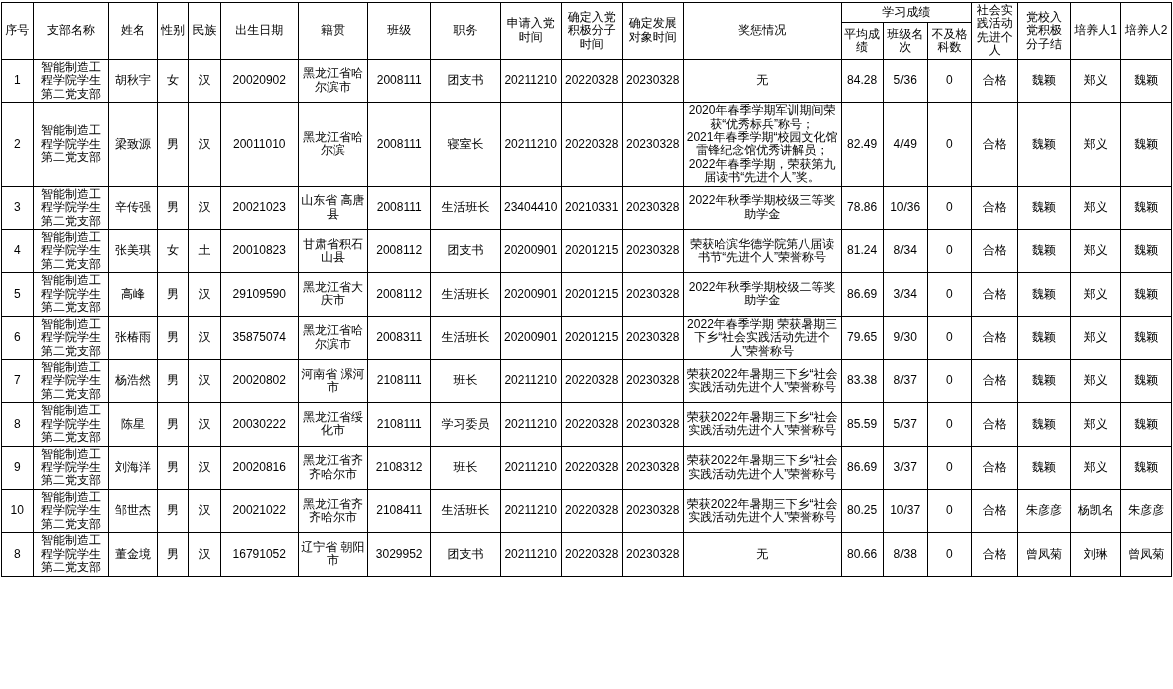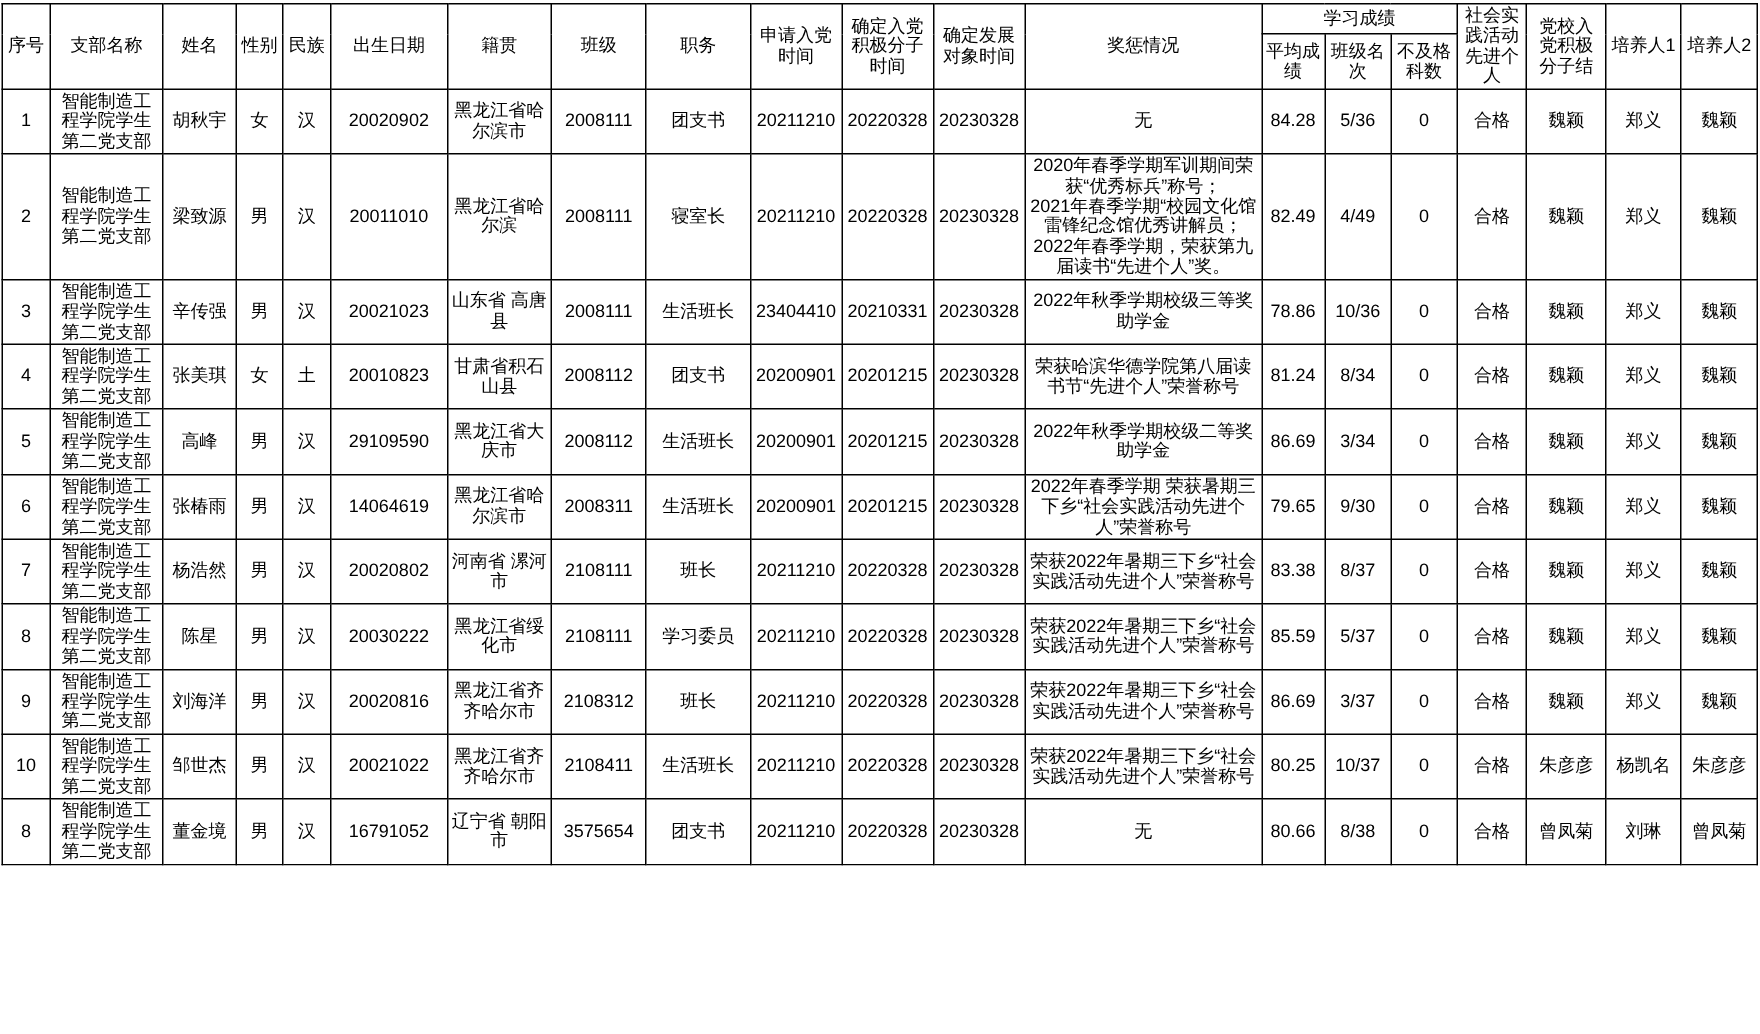--- a/index.html
+++ b/index.html
@@ -238,21 +238,21 @@
           <td class="small">魏颖</td>
           <td class="small">郑义</td>
           <td class="small">魏颖</td>
         </tr>
         <tr>
           <td class="num">6</td>
           <td class="branch">智能制造工程学院学生第二党支部</td>
           <td>张椿雨</td>
           <td>男</td>
           <td>汉</td>
-          <td class="num">14064619</td>
+          <td class="num">35875074</td>
           <td class="small">黑龙江省哈尔滨市</td>
           <td class="num">2008311</td>
           <td class="small">生活班长</td>
           <td class="num">20200901</td>
           <td class="num">20201215</td>
           <td class="num">20230328</td>
           <td class="award">2022年春季学期 荣获暑期三下乡“社会实践活动先进个人”荣誉称号</td>
           <td class="num">79.65</td>
           <td class="num">9/30</td>
           <td class="num">0</td>
@@ -350,21 +350,21 @@
           <td class="small">朱彦彦</td>
         </tr>
         <tr>
           <td class="num">8</td>
           <td class="branch">智能制造工程学院学生第二党支部</td>
           <td>董金境</td>
           <td>男</td>
           <td>汉</td>
           <td class="num">16791052</td>
           <td class="small">辽宁省 朝阳市</td>
-          <td class="num">3575654</td>
+          <td class="num">3029952</td>
           <td class="small">团支书</td>
           <td class="num">20211210</td>
           <td class="num">20220328</td>
           <td class="num">20230328</td>
           <td class="award">无</td>
           <td class="num">80.66</td>
           <td class="num">8/38</td>
           <td class="num">0</td>
           <td class="small">合格</td>
           <td class="small">曾凤菊</td>

